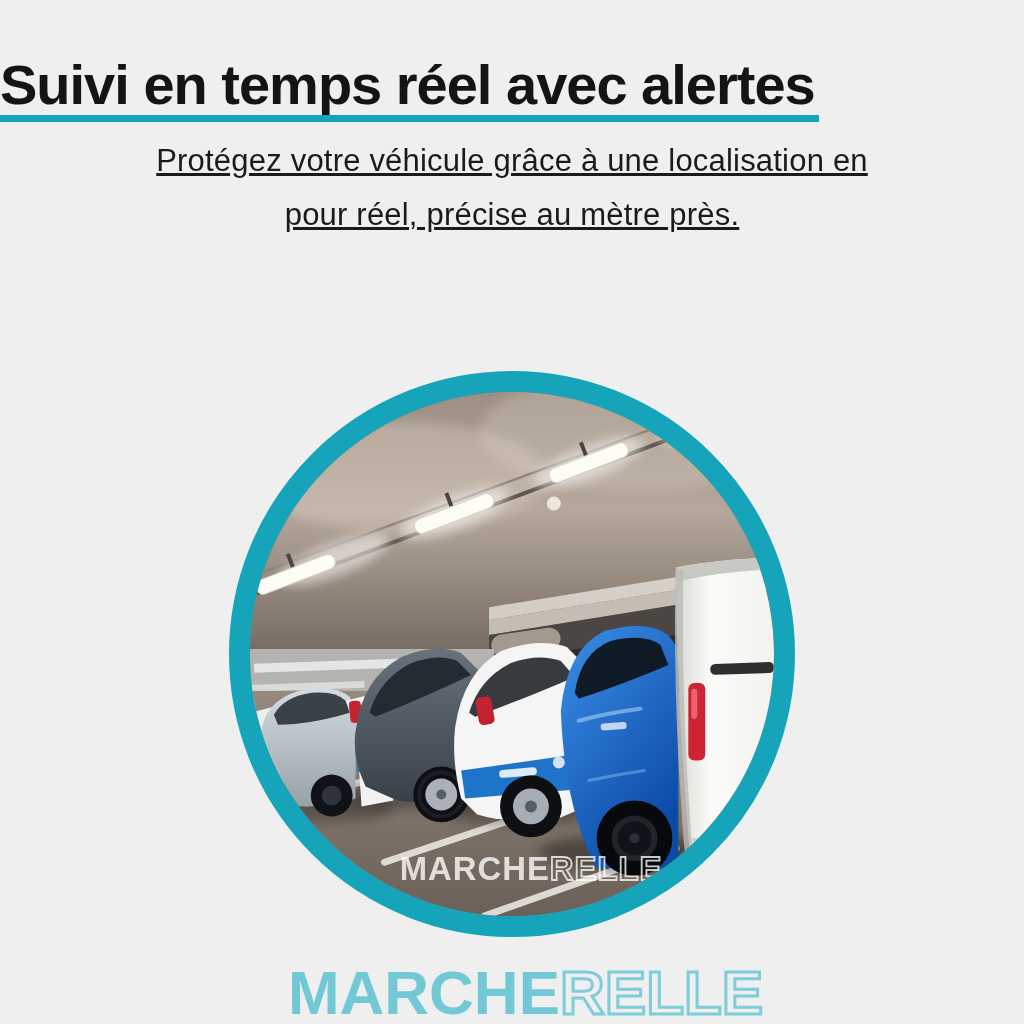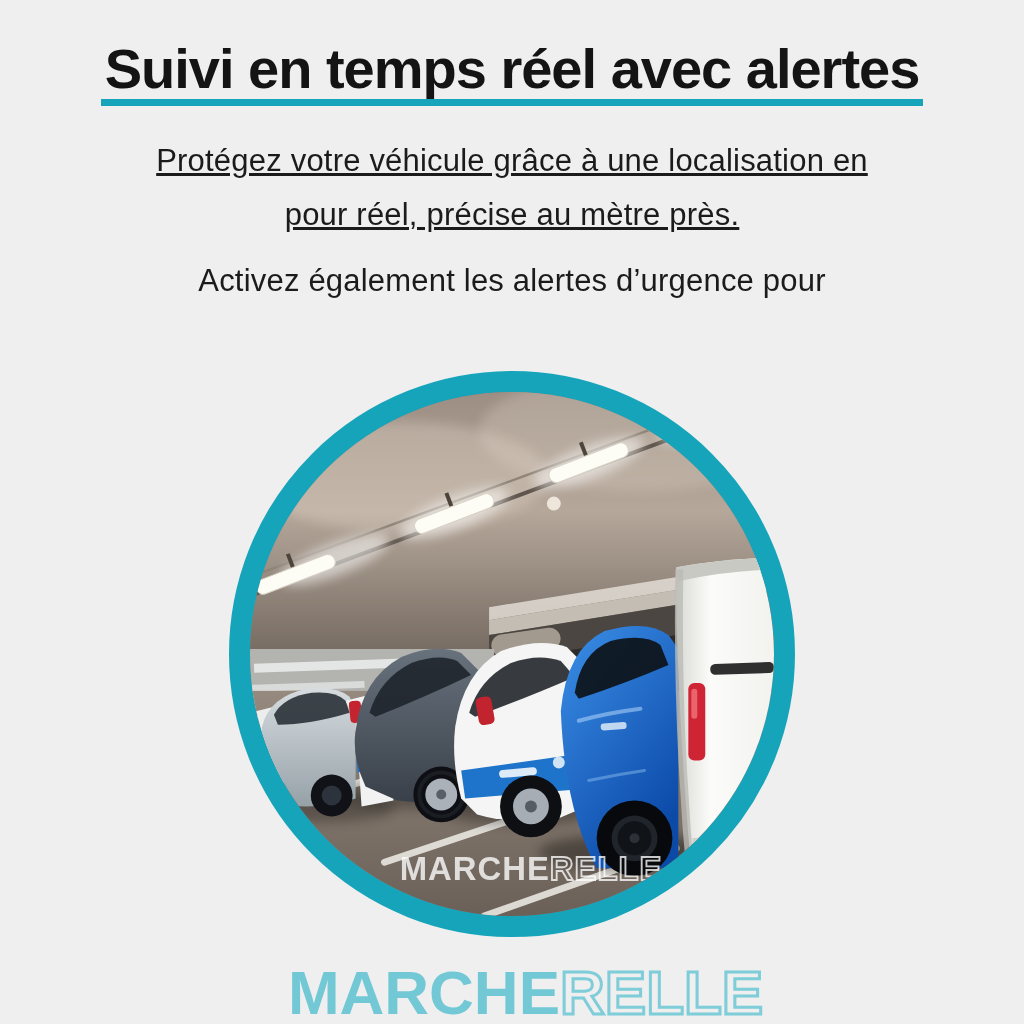--- a/index.html
+++ b/index.html
@@ -7,21 +7,21 @@
     width:1024px;height:1024px;
     font-family:"Liberation Sans","DejaVu Sans",sans-serif;
     background:var(--background,#efeff0);
   }
   #canvas{
     position:relative;width:1024px;height:1024px;
     background:var(--background,#efeff0);
     overflow:hidden;
   }
   
-  .title-row{position:absolute;top:36px;left:0;width:1024px;text-align:center;}
+  .title-row{position:absolute;top:52px;left:0;width:1024px;}
   .title-wrap{position:relative;display:inline-block;height:70px;}
   h1.page-title{
     margin:0;font-size:56px;line-height:66px;font-weight:800;
     letter-spacing:-1px;color:var(--title,#141414);white-space:nowrap;
   }
   .title-underline{
     position:absolute;left:-4px;right:-4px;bottom:0;height:7px;
     background:var(--accent,#16a4ba);
   }
   
@@ -59,21 +59,20 @@
       <div class="title-underline"></div>
     </div>
   </div>
 
   <div class="para para-1">
     <div>Protégez votre véhicule grâce à une localisation en</div>
     <div>pour réel, précise au mètre près.</div>
   </div>
 
   <div class="para para-2">
-    <div>Activez également les alertes d’urgence pour</div>
   </div>
 
   <div class="photo-ring">
     <svg viewBox="0 0 526 526" preserveAspectRatio="none">
       <defs>
         <filter id="blur6" x="-40%" y="-40%" width="180%" height="180%">
             <feGaussianBlur stdDeviation="6"></feGaussianBlur>
           </filter>
         <filter id="blur3" x="-40%" y="-40%" width="180%" height="180%">
             <feGaussianBlur stdDeviation="3"></feGaussianBlur>

